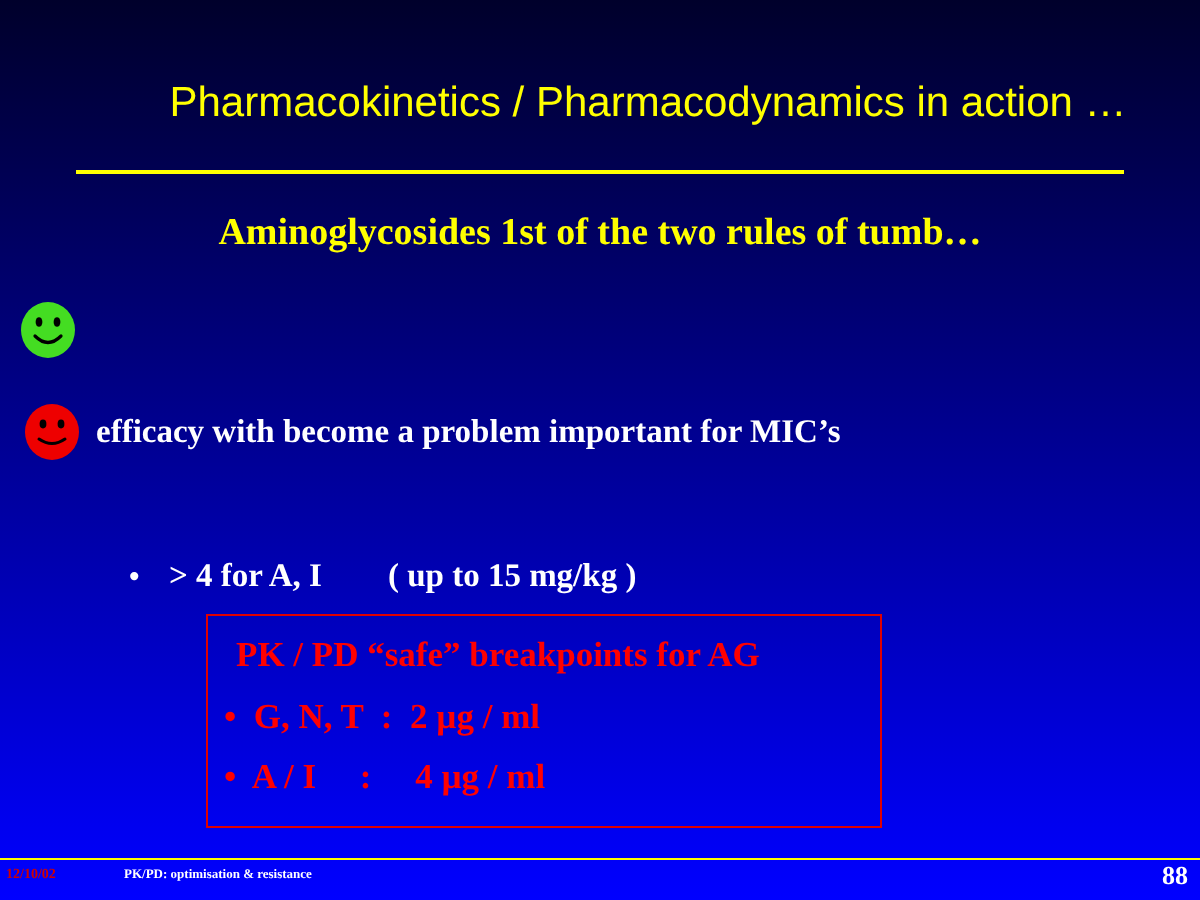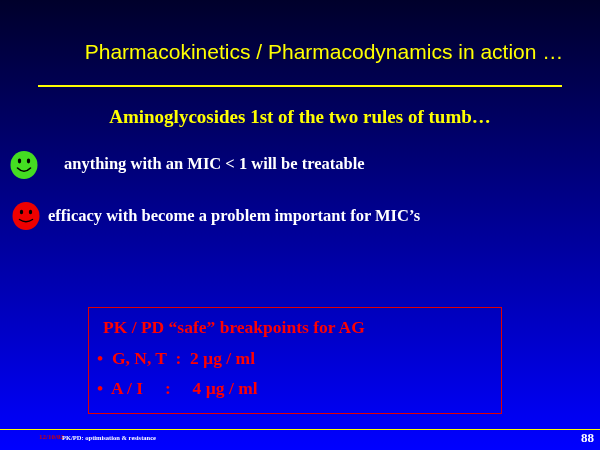--- a/index.html
+++ b/index.html
@@ -78,23 +78,23 @@
 
   .bullet-dot {
     display: inline-block;
     width: 20px;
     font-size: 15px;
   }
 
   
   #breakpoint-box {
     position: absolute;
-    left: 88px;
+    left: 103px;
     top: 307px;
-    width: 414px;
+    width: 338px;
     height: 107px;
     border: 1.5px solid #e00000;
     box-sizing: border-box;
   }
   .box-line {
     position: absolute;
     color: #ff0000;
     font-size: 17.5px;
     font-weight: bold;
     white-space: pre;
@@ -113,21 +113,20 @@
     border-top: 1px solid #ffff00;
   }
   #footer-date {
     position: absolute;
     left: 3px;
     top: 433px;
     color: #d00000;
     font-size: 7px;
     font-weight: bold;
     white-space: nowrap;
-    margin-left: 36px;
   }
   #footer-subject {
     position: absolute;
     left: 62px;
     top: 434px;
     color: #ffffff;
     font-size: 6.5px;
     font-weight: bold;
     white-space: nowrap;
   }
@@ -158,24 +157,26 @@
     <path d="M8.5 18 Q15 24.5 21.5 18" stroke="#000000" stroke-width="1.6" fill="none" stroke-linecap="round"></path>
   </svg>
 
   <svg id="face-sad" class="face" viewBox="0 0 30 30">
     <ellipse cx="15" cy="15" rx="13.5" ry="14" fill="#ee0000"></ellipse>
     <ellipse cx="10.5" cy="11" rx="1.7" ry="2.2" fill="#000000"></ellipse>
     <ellipse cx="19.5" cy="11" rx="1.7" ry="2.2" fill="#000000"></ellipse>
     <path d="M8.5 18.5 Q15 23 21.5 18.5" stroke="#000000" stroke-width="1.5" fill="none" stroke-linecap="round"></path>
   </svg>
 
-  <div id="line-treatable" class="body-line">anything with an MIC &lt; 1 will be treatable</div>
   <div id="line-efficacy" class="body-line">efficacy with become a problem important for MIC’s</div>
 
 
+  <div id="line-sub-2" class="body-line">
+    <span class="bullet-dot">•</span><span>&gt; 4 for A, I        ( up to 15 mg/kg )</span>
+  </div>
 
   <div id="breakpoint-box">
     <div id="box-title" class="box-line">PK / PD “safe” breakpoints for AG</div>
     <div id="box-row-1" class="box-line">•  G, N, T  :  2 µg / ml</div>
     <div id="box-row-2" class="box-line">•  A / I     :     4 µg / ml</div>
   </div>
 
   <div id="footer-rule"></div>
   <div id="footer-date">12/10/02</div>
   <div id="footer-subject">PK/PD: optimisation &amp; resistance</div>

